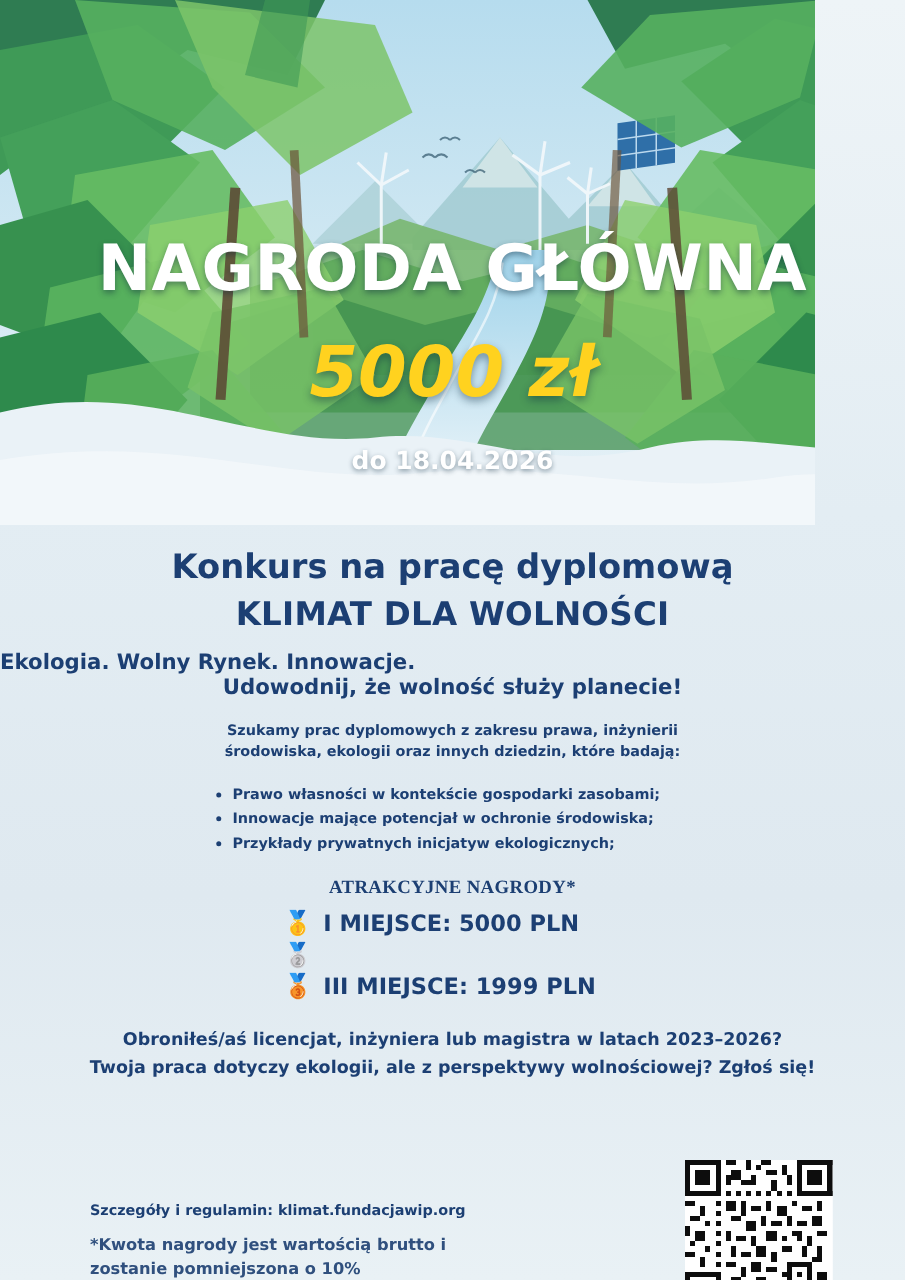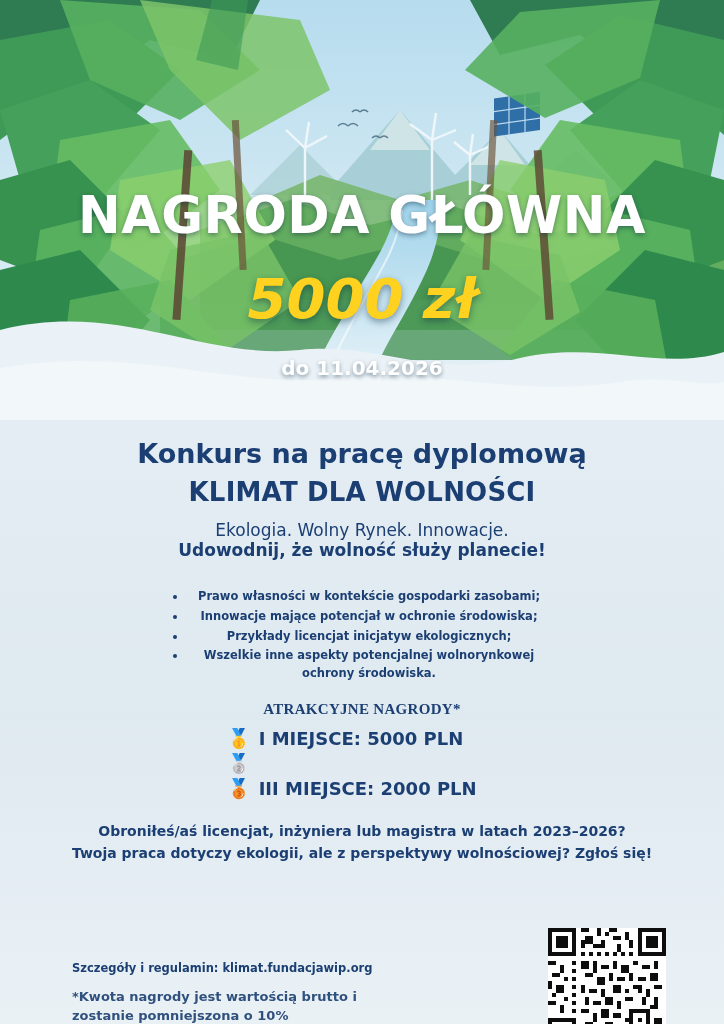--- a/index.html
+++ b/index.html
@@ -12,21 +12,21 @@
   .poster {
     position: relative;
     width: 724px; height: 1024px;
     background: linear-gradient(180deg, #eef4f7 0%, #e3edf3 40%, #dfe9f0 70%, #e9f1f5 100%);
     overflow: hidden;
   }
 
   
   .hero {
     position: absolute; top: 0; left: 0;
-    width: 724px; height: 420px;
+    width: 652px; height: 420px;
     overflow: hidden;
     background: linear-gradient(180deg, #bfe0ef 0%, #cfe7f2 30%, #dcedf4 60%, #e7f0f5 100%);
   }
   .hero svg { position: absolute; top:0; left:0; }
 
   
   .hero-title {
     position: absolute; top: 186px; left: 0; width: 724px;
     text-align: center;
     font-size: 51px;
@@ -73,23 +73,23 @@
   .h-sub {
     text-align: center;
     font-size: 26px;
     font-weight: 800;
     color: #1c3f73;
     margin-top: 8px;
     letter-spacing: .2px;
     font-family: "DejaVu Sans", sans-serif;
   }
   .tagline {
-    text-align: center;
+    text-align: left;
     font-size: 17px;
-    font-weight: 400;
+    font-weight: 700;
     color: #1c3f73;
     margin-top: 13px;
     font-family: "DejaVu Sans", sans-serif;
   }
   .tagline2 {
     text-align: center;
     font-size: 17px;
     font-weight: 800;
     color: #1c3f73;
     margin-top: 0;
@@ -100,23 +100,22 @@
     font-size: 11.5px;
     font-weight: 700;
     line-height: 1.5;
     color: #1c3f73;
     margin: 16px auto 0;
     width: 420px;
     font-family: "DejaVu Sans", sans-serif;
   }
   .bullets {
     width: 380px;
-    margin: 28px auto 0;
+    margin: 16px auto 0;
     list-style: none;
-    text-align: center;
   }
   .bullets li {
     position: relative;
     font-size: 11.5px;
     font-weight: 700;
     line-height: 1.55;
     color: #1c3f73;
     padding-left: 14px;
     margin-bottom: 2px;
     font-family: "DejaVu Sans", sans-serif;
@@ -291,51 +290,51 @@
         <rect x="540" y="150" width="8" height="170" fill="#5b4432" opacity=".8" transform="rotate(-4 544 240)"></rect>
         <rect x="486" y="120" width="7" height="150" fill="#6b5138" opacity=".65" transform="rotate(3 490 200)"></rect>
       </g>
 
       <path d="M0 330 C 120 300, 200 360, 300 350 C 380 342, 430 380, 520 358 C 600 340, 660 372, 724 352 L724 420 L0 420 Z" fill="#eaf2f7"></path>
       <path d="M0 368 C 140 344, 230 390, 340 378 C 440 368, 520 398, 620 382 C 670 374, 700 388, 724 382 L724 420 L0 420 Z" fill="#f2f7fa" opacity=".95"></path>
     </svg>
 
     <div class="hero-title">NAGRODA GŁÓWNA</div>
     <div class="hero-amount">5000 zł</div>
-    <div class="hero-deadline">do 11.04.2026</div>
+    <div class="hero-deadline">do 18.04.2026</div>
   </div>
 
   <div class="body-wrap">
 
     <div class="h-main">Konkurs na pracę dyplomową</div>
     <div class="h-sub">KLIMAT DLA WOLNOŚCI</div>
     <div class="tagline">Ekologia. Wolny Rynek. Innowacje.</div>
     <div class="tagline2">Udowodnij, że wolność służy planecie!</div>
 
+    <div class="intro">Szukamy prac dyplomowych z zakresu prawa, inżynierii środowiska, ekologii oraz innych dziedzin, które badają:</div>
 
     <ul class="bullets">
       <li>Prawo własności w kontekście gospodarki zasobami;</li>
       <li>Innowacje mające potencjał w ochronie środowiska;</li>
-      <li>Przykłady licencjat inicjatyw ekologicznych;</li>
-      <li>Wszelkie inne aspekty potencjalnej wolnorynkowej ochrony środowiska.</li>
+      <li>Przykłady prywatnych inicjatyw ekologicznych;</li>
     </ul>
 
     <div class="prizes-title">ATRAKCYJNE NAGRODY*</div>
 
     <ul class="prize-list">
       <li>
         <span class="medal">🥇</span>
         <span>I MIEJSCE: 5000 PLN</span>
       </li>
       <li>
         <span class="medal">🥈</span>
       </li>
       <li>
         <span class="medal">🥉</span>
-        <span>III MIEJSCE: 2000 PLN</span>
+        <span>III MIEJSCE: 1999 PLN</span>
       </li>
     </ul>
 
     <div class="cta">
       <div>Obroniłeś/aś licencjat, inżyniera lub magistra w latach 2023–2026?</div>
       <div>Twoja praca dotyczy ekologii, ale z perspektywy wolnościowej? Zgłoś się!</div>
     </div>
 
     <div class="footer">
       <div class="footer-text">

